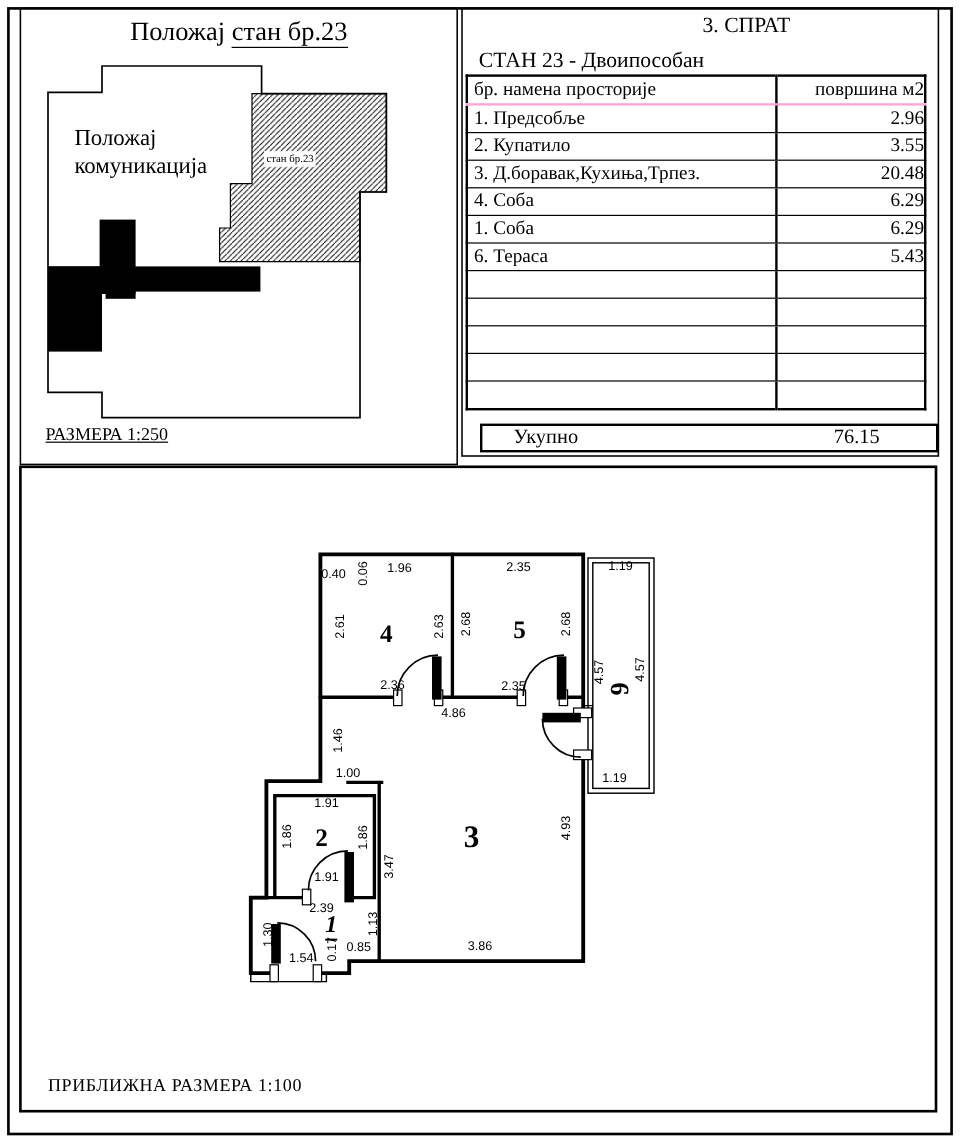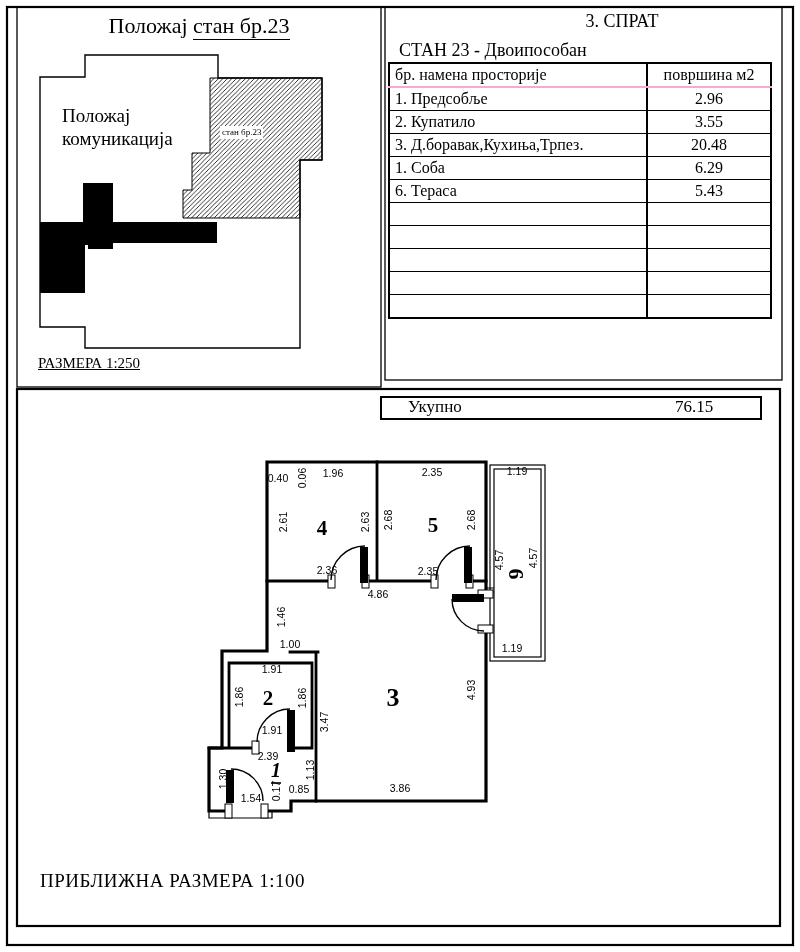--- a/index.html
+++ b/index.html
@@ -20,31 +20,31 @@
   .hatched{fill:url(#hatch);stroke:#000;stroke-width:1;}
   .blk{fill:#000;stroke:none;}
   
   .title-left{left:17px;top:13px;width:364px;text-align:center;font-size:22px;}
   .title-left .ul{border-bottom:1.6px solid #000;padding-bottom:1px;}
   .floor-title{left:385px;top:11px;width:474px;text-align:center;font-size:18px;}
   .apt-title{left:399px;top:40px;font-size:18px;}
   .komm{left:62px;top:104px;font-size:19px;line-height:1.22;}
   .tiny-tag{left:220px;top:126px;font-size:9px;background:#fff;padding:0 2px;line-height:13px;}
   .scale-250{left:38px;top:355px;font-size:15px;text-decoration:underline;}
-  .scale-100{left:40px;top:870px;font-size:19px;letter-spacing:.5px;}
+  .scale-100{left:40px;top:897px;font-size:15px;letter-spacing:.5px;}
   
   #area-table{position:absolute;left:388px;top:62px;width:382px;border-collapse:collapse;
               table-layout:fixed;border:2px solid #000;}
   #area-table td{border:1px solid #000;height:22px;font-size:16px;line-height:18px;
                  padding:0 0 0 5px;overflow:hidden;}
-  #area-table td.num{text-align:center;padding:0;}
+  #area-table td.num{text-align:right;padding:0;}
   #area-table td.c1{border-right:2px solid #000;}
   #area-table tr.head td{border-bottom:2px solid #f9a8d4;}
-  #total-box{position:absolute;left:380px;top:353px;width:378px;height:20px;
-             border:2px solid #000;font-size:17px;margin-top:43px;}
+  #total-box{position:absolute;left:400px;top:353px;width:378px;height:20px;
+             border:2px solid #000;font-size:17px;}
   #total-box .tlab{position:absolute;left:26px;top:-1px;}
   #total-box .tval{position:absolute;left:262px;top:-1px;width:100px;text-align:center;}
   text.dim{font-family:"Liberation Sans",sans-serif;font-size:10.5px;fill:#000;}
   text.room{font-family:"Liberation Serif",serif;font-weight:bold;fill:#000;}
 </style>
 </head>
 <body>
 
 <div class="page">
 
@@ -211,20 +211,24 @@
         </tr>
         <tr>
           <td class="c1">2.  Купатило</td>
           <td class="num c2">3.55</td>
         </tr>
         <tr>
           <td class="c1">3. Д.боравак,Кухиња,Трпез.</td>
           <td class="num c2">20.48</td>
         </tr>
         <tr>
+          <td class="c1">4. Соба</td>
+          <td class="num c2">6.29</td>
+        </tr>
+        <tr>
           <td class="c1">1. Соба</td>
           <td class="num c2">6.29</td>
         </tr>
         <tr>
           <td class="c1">6. Тераса</td>
           <td class="num c2">5.43</td>
         </tr>
         <tr>
           <td class="c1">&nbsp;</td>
           <td class="num c2">&nbsp;</td>

